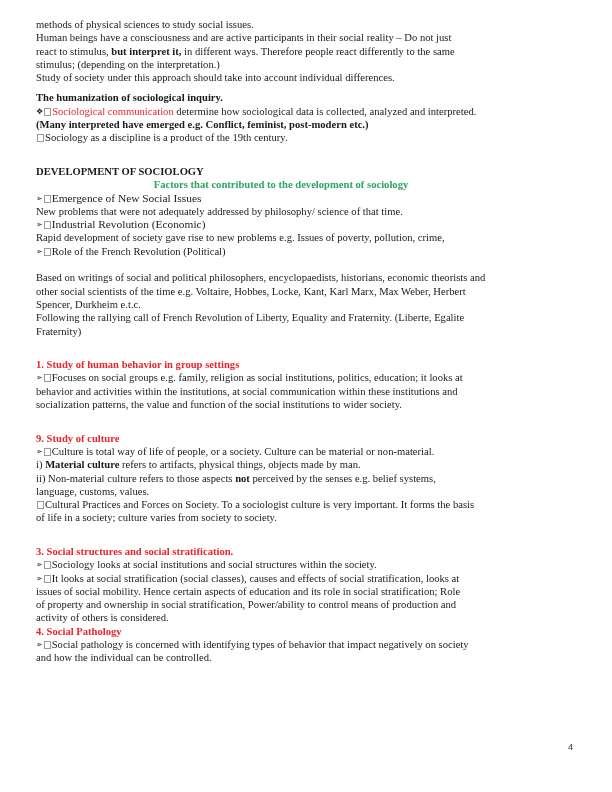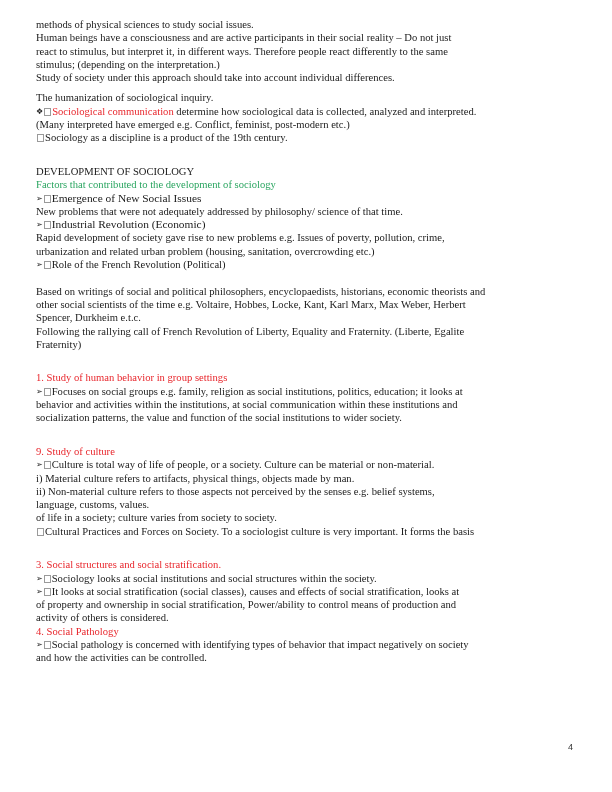--- a/index.html
+++ b/index.html
@@ -5,23 +5,23 @@
     html, body { margin: 0; padding: 0; background: #ffffff; }
     body { width: 612px; height: 792px; position: relative; overflow: hidden; }
     .page {
       position: absolute; left: 36px; top: 18px; width: 490px;
       font-family: "Liberation Serif", serif; font-size: 10.6px;
       line-height: 13.3px; color: #1a1a1a;
     }
     .line { white-space: nowrap; }
     .gap { height: 13.3px; }
     .gap-s { height: 7px; }
-    .b { font-weight: normal; }
+    .b { font-weight: bold; }
     .red { color: #e8262c; }
-    .green { color: #2aa560; }
+    .green { color: #2aa560; text-align: center; }
     .bullet-line { font-size: 11.4px; }
     .glyph { font-family: "DejaVu Sans", sans-serif; font-size: 8px; vertical-align: 1px; }
     .box { display: inline-block; width: 7px; height: 8px; border: 1px solid #9a9a9a; margin: 0 1px 0 1px; vertical-align: -1px; box-sizing: border-box; }
     .pagenum { position: absolute; left: 568px; top: 742px; font-family: "Liberation Sans", sans-serif; font-size: 9px; color: #333; }
   </style>
 </head>
 <body>
 
 <div class="page">
 
@@ -38,21 +38,20 @@
   <div class="line"><span class="box"></span><span>Sociology as a discipline is a product of the 19th century.</span></div>
   <div class="gap"></div>
   <div class="gap-s"></div>
 
   <div class="line b">DEVELOPMENT OF SOCIOLOGY</div>
   <div class="line b green">Factors that contributed to the development of sociology</div>
   <div class="line bullet-line"><span class="glyph">➢</span><span class="box"></span><span>Emergence of New Social Issues</span></div>
   <div class="line">New problems that were not adequately addressed by philosophy/ science of that time.</div>
   <div class="line bullet-line"><span class="glyph">➢</span><span class="box"></span><span>Industrial Revolution (Economic)</span></div>
   <div class="line">Rapid development of society gave rise to new problems e.g. Issues of poverty, pollution, crime,</div>
-  <div class="line">urbanization and related urban problem (housing, sanitation, overcrowding etc.)</div>
   <div class="line"><span class="glyph">➢</span><span class="box"></span><span>Role of the French Revolution (Political)</span></div>
   <div class="gap"></div>
   <div class="line">Based on writings of social and political philosophers, encyclopaedists, historians, economic theorists and</div>
   <div class="line">other social scientists of the time e.g. Voltaire, Hobbes, Locke, Kant, Karl Marx, Max Weber, Herbert</div>
   <div class="line">Spencer, Durkheim e.t.c.</div>
   <div class="line">Following the rallying call of French Revolution of Liberty, Equality and Fraternity. (Liberte, Egalite</div>
   <div class="line">Fraternity)</div>
   <div class="gap"></div>
   <div class="gap-s"></div>
 
@@ -61,28 +60,29 @@
   <div class="line">behavior and activities within the institutions, at social communication within these institutions and</div>
   <div class="line">socialization patterns, the value and function of the social institutions to wider society.</div>
   <div class="gap"></div>
   <div class="gap-s"></div>
 
   <div class="line b red">9. Study of culture</div>
   <div class="line"><span class="glyph">➢</span><span class="box"></span><span>Culture is total way of life of people, or a society. Culture can be material or non-material.</span></div>
   <div class="line"><span>i) </span><span class="b">Material culture</span><span> refers to artifacts, physical things, objects made by man.</span></div>
   <div class="line"><span>ii) Non-material culture refers to those aspects </span><span class="b">not</span><span> perceived by the senses e.g. belief systems,</span></div>
   <div class="line">language, customs, values.</div>
+  <div class="line"><span class="box"></span><span>Cultural Practices and Forces on Society. To a sociologist culture is very important. It forms the basis</span></div>
   <div class="line">of life in a society; culture varies from society to society.</div>
-  <div class="line"><span class="box"></span><span>Cultural Practices and Forces on Society. To a sociologist culture is very important. It forms the basis</span></div>
   <div class="gap"></div>
   <div class="gap-s"></div>
 
   <div class="line b red">3. Social structures and social stratification.</div>
   <div class="line"><span class="glyph">➢</span><span class="box"></span><span>Sociology looks at social institutions and social structures within the society.</span></div>
   <div class="line"><span class="glyph">➢</span><span class="box"></span><span>It looks at social stratification (social classes), causes and effects of social stratification, looks at</span></div>
+  <div class="line">issues of social mobility. Hence certain aspects of education and its role in social stratification; Role</div>
   <div class="line">of property and ownership in social stratification, Power/ability to control means of production and</div>
   <div class="line">activity of others is considered.</div>
   <div class="line b red">4. Social Pathology</div>
   <div class="line"><span class="glyph">➢</span><span class="box"></span><span>Social pathology is concerned with identifying types of behavior that impact negatively on society</span></div>
-  <div class="line">and how the activities can be controlled.</div>
+  <div class="line">and how the individual can be controlled.</div>
 </div>
 
 <div class="pagenum">4</div>
 
 </body></html>

